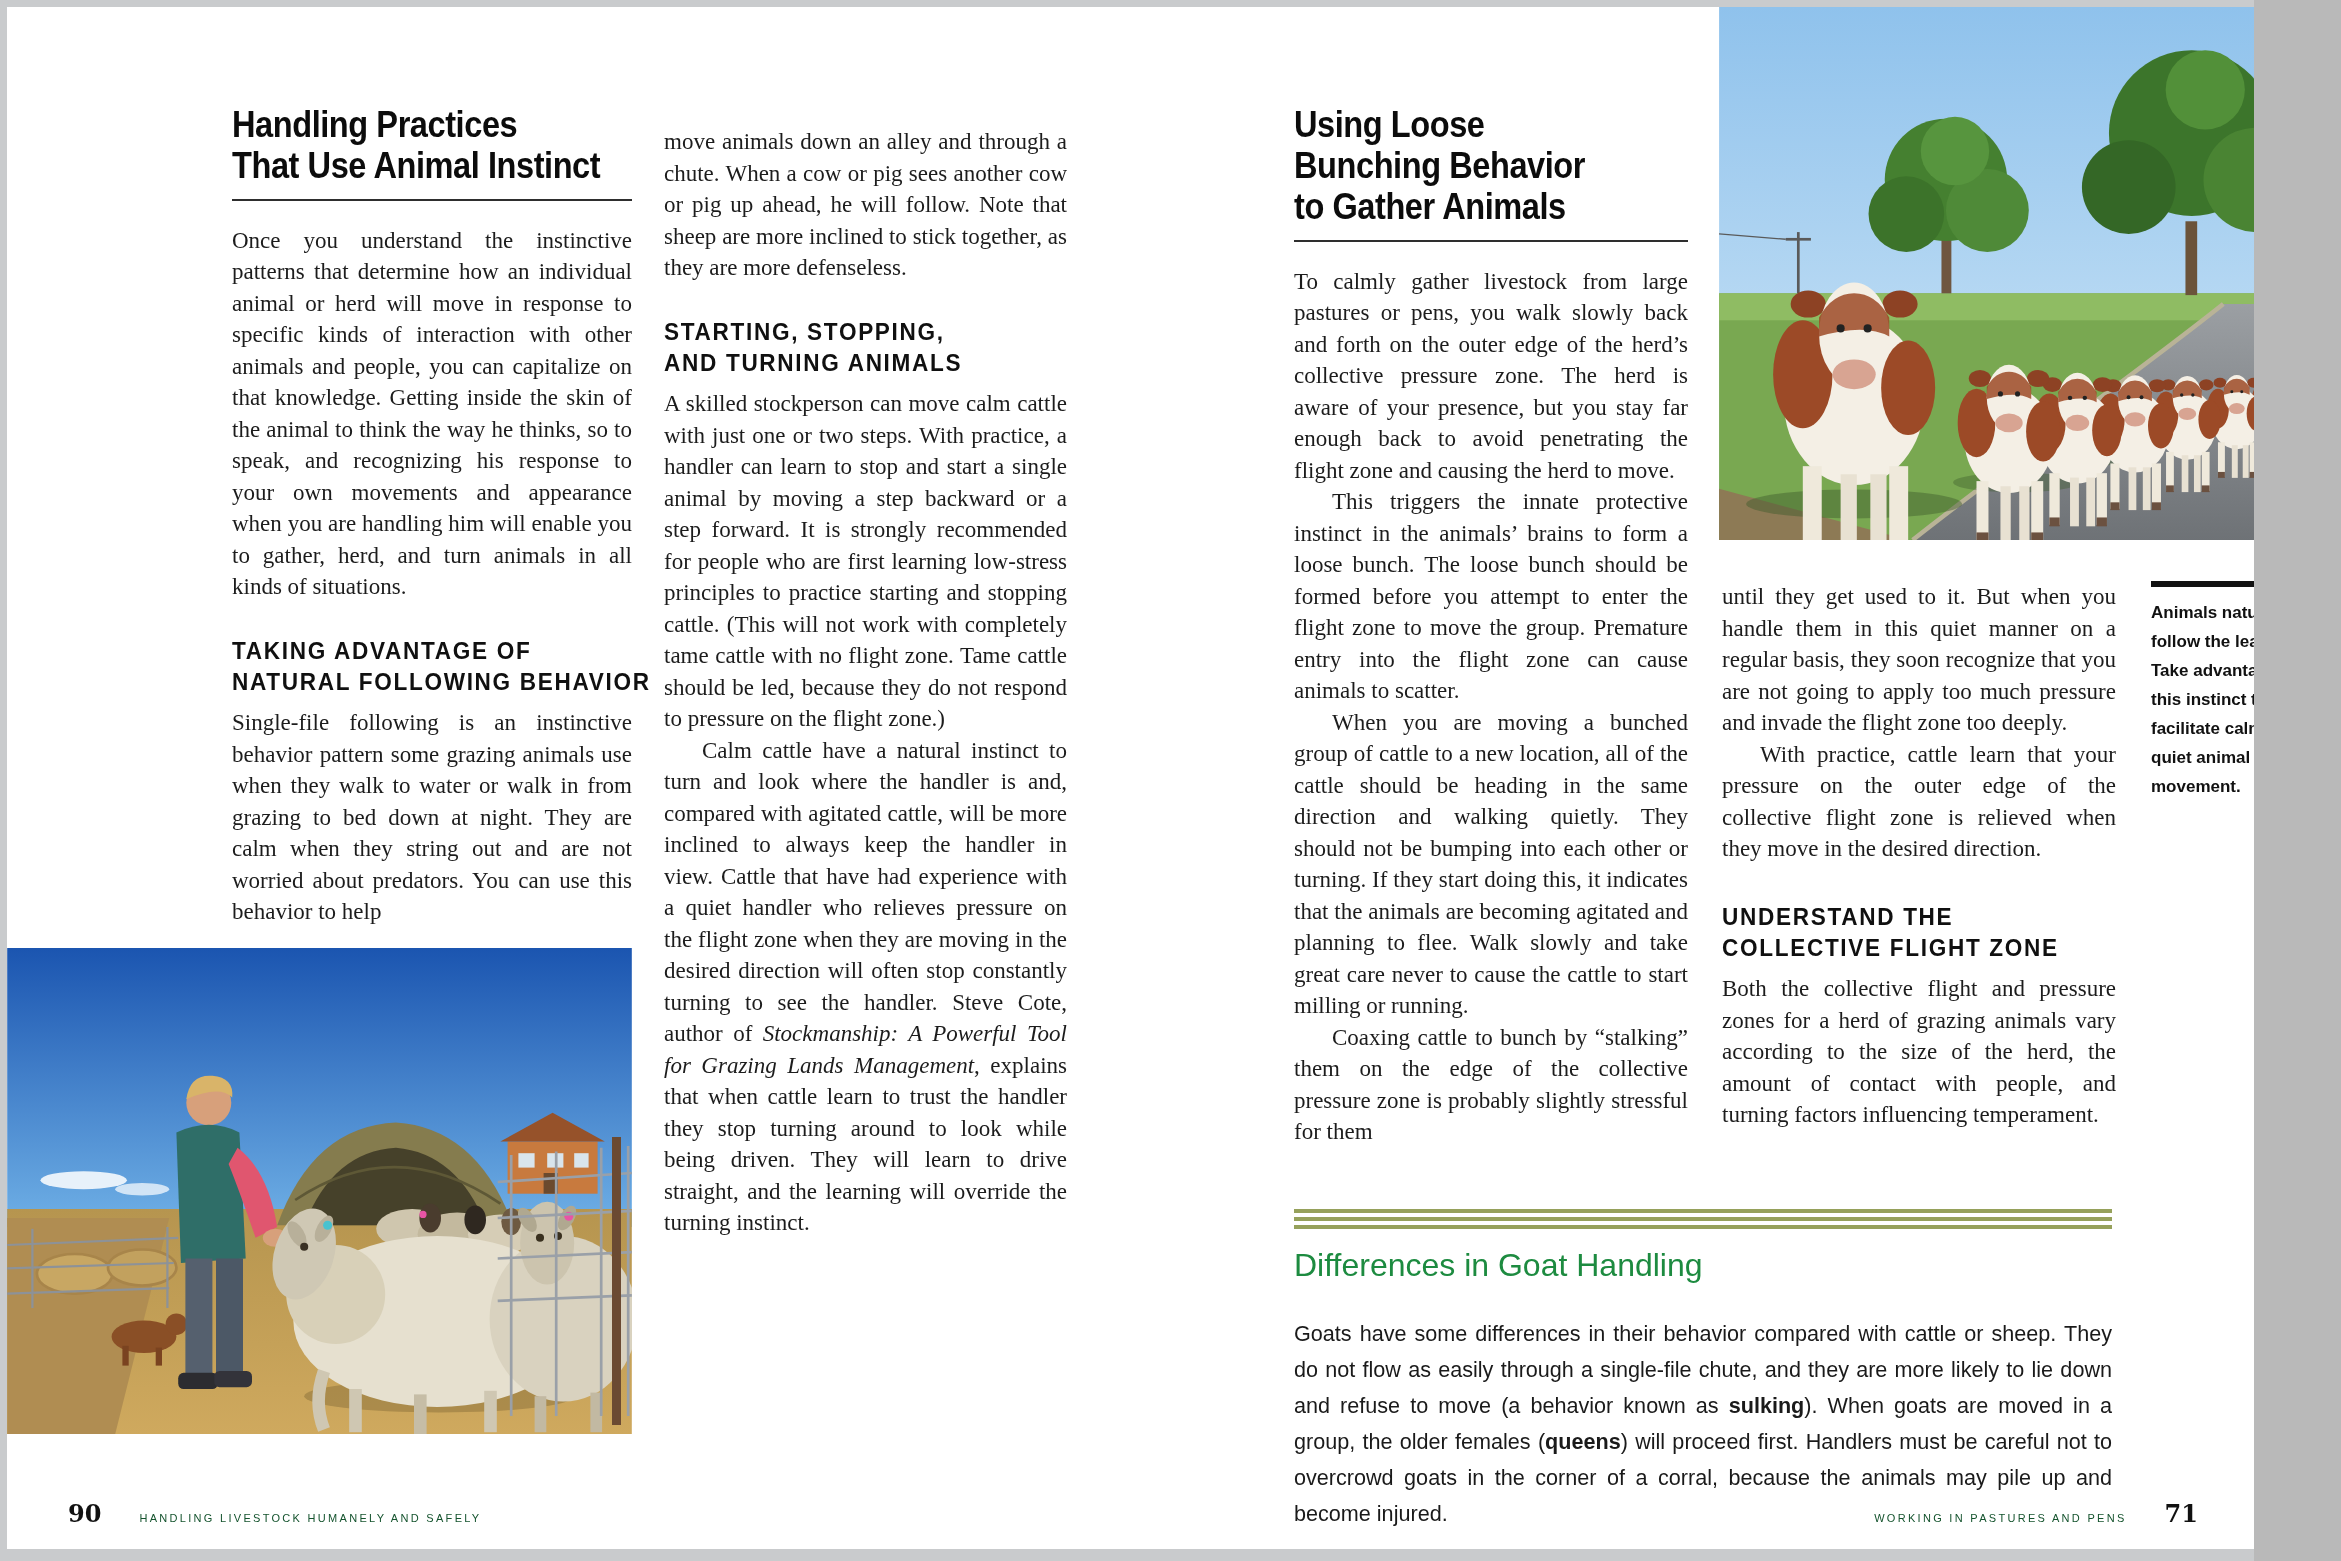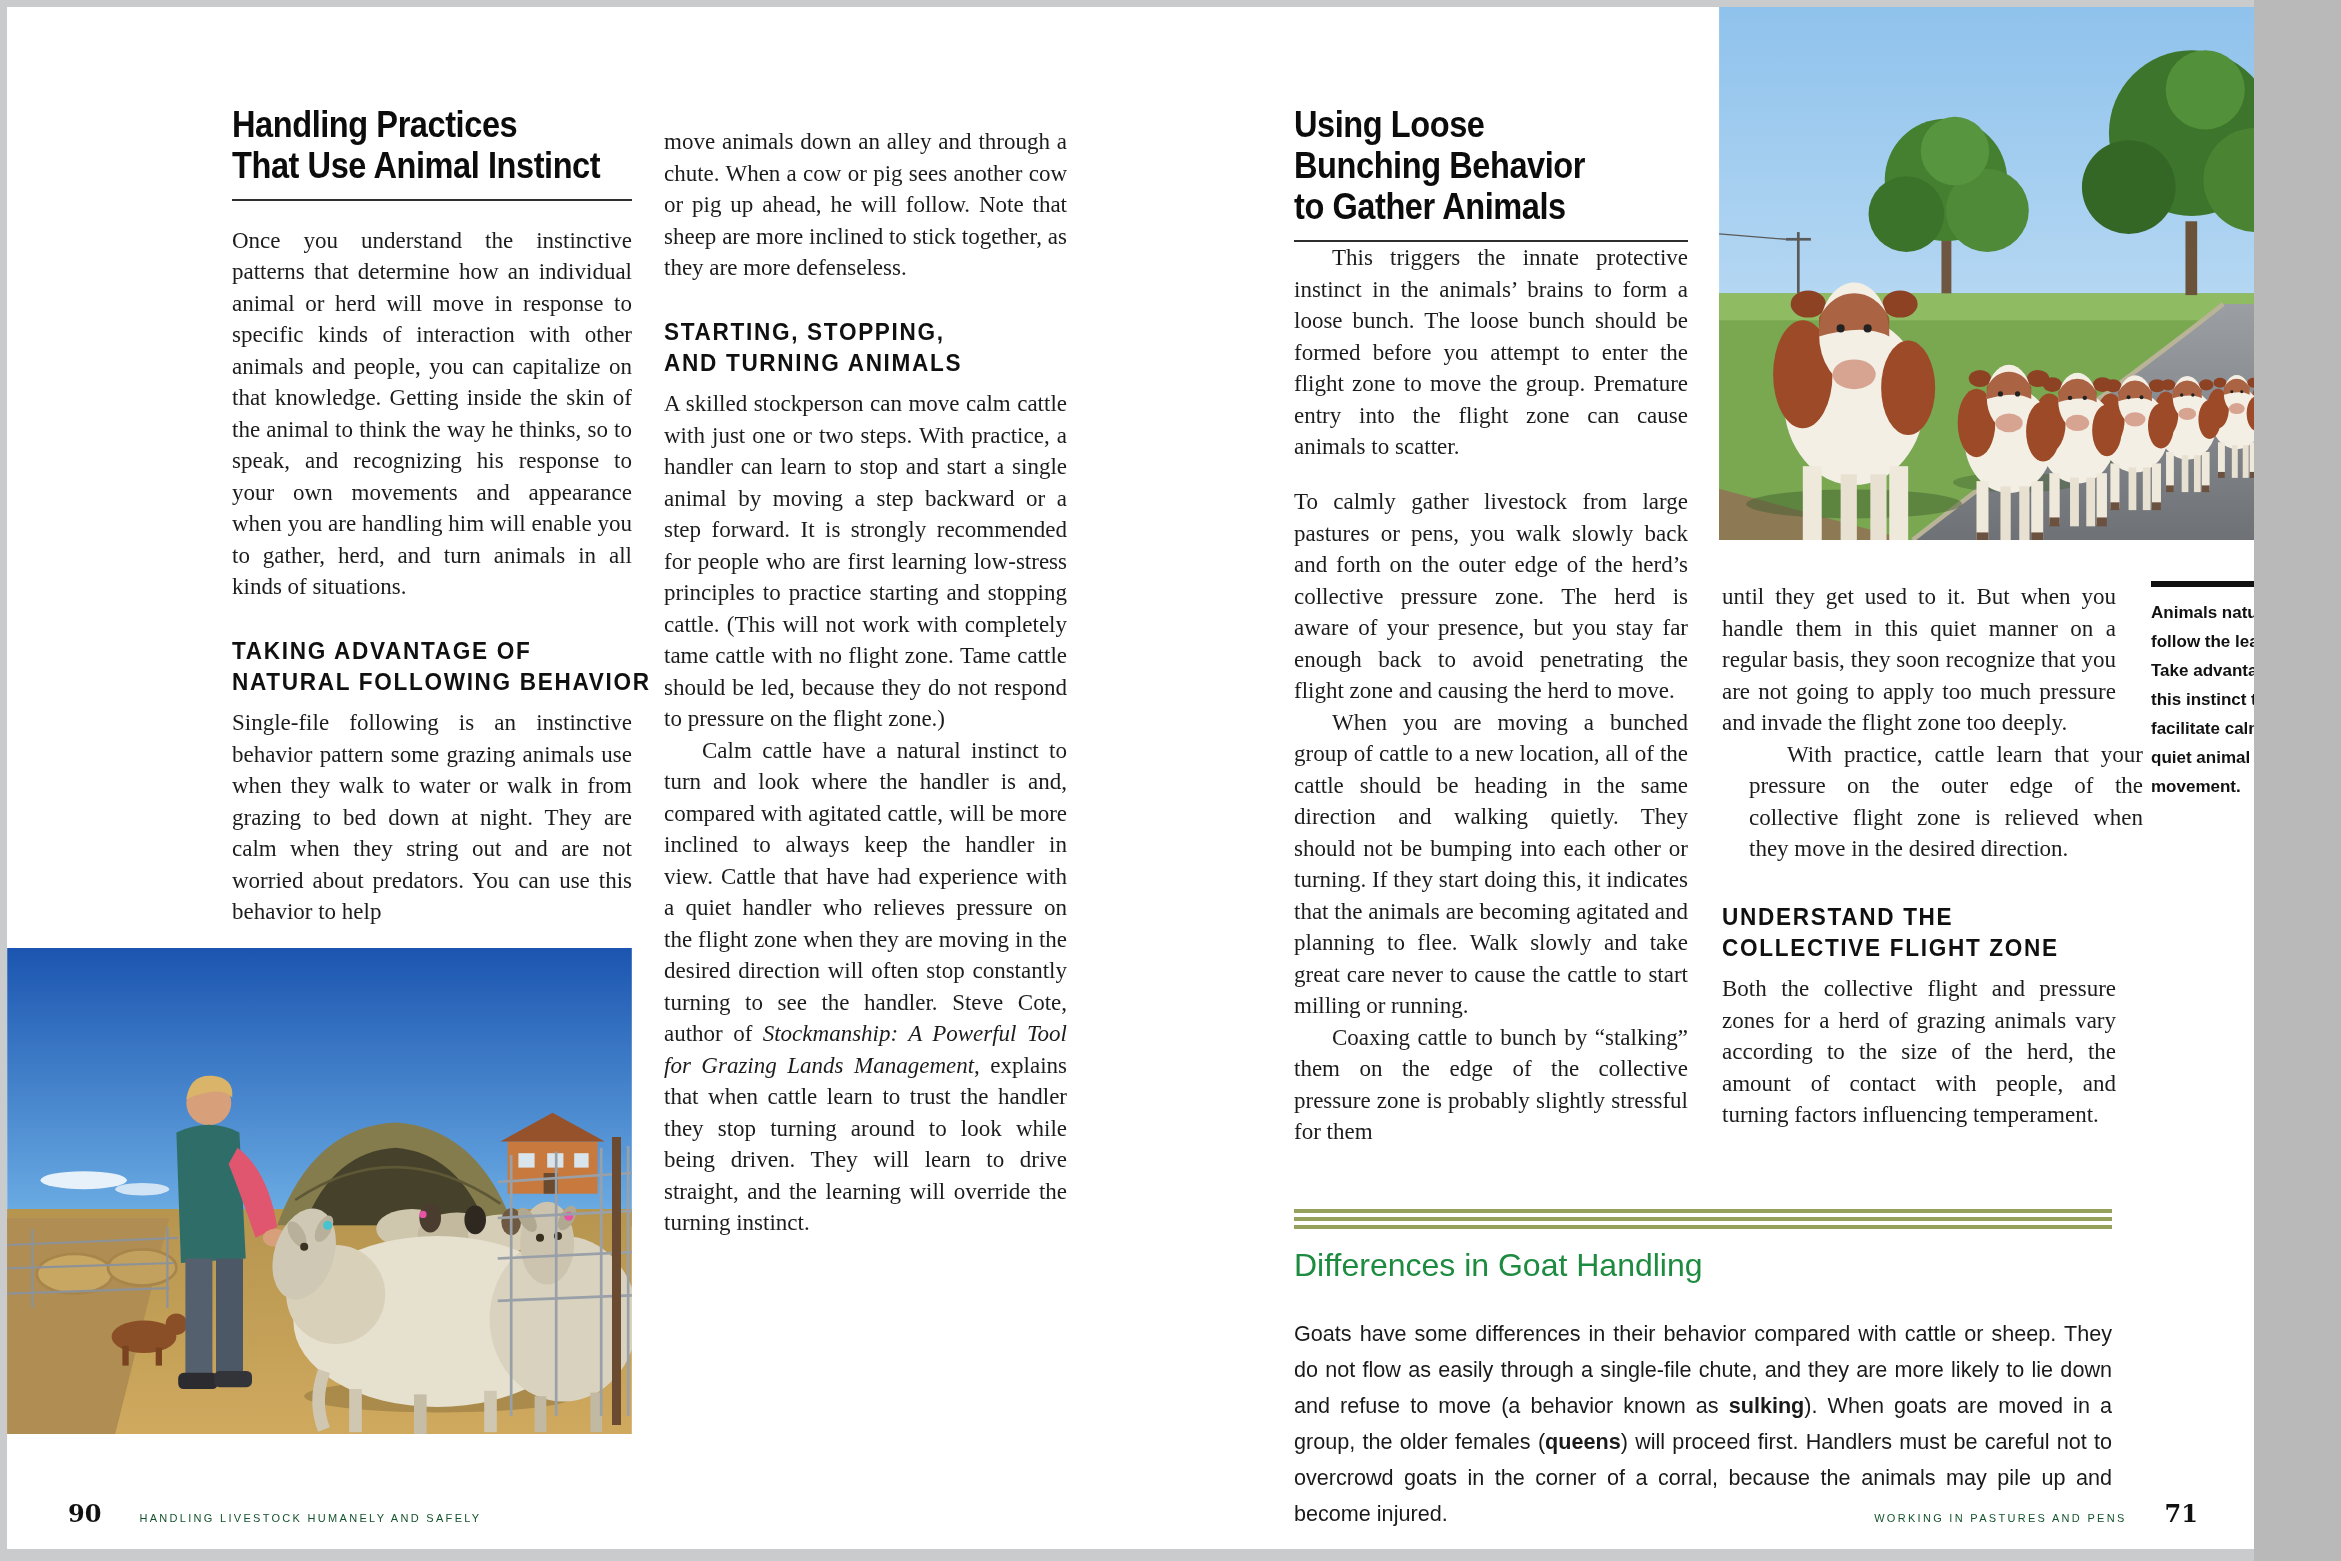--- a/index.html
+++ b/index.html
@@ -256,29 +256,29 @@
     </svg>
   </div>
 
   <div class="abs" style="left:1294px;top:104px;width:414px;">
     <div class="chapter-h">
       <span>Using Loose</span>
       <span>Bunching Behavior</span>
       <span>to Gather Animals</span>
     </div>
     <div class="h-rule" style="width:394px;"></div>
+    <div class="serif-body mt26" style="width:394px;">To calmly gather livestock from large pastures or pens, you walk slowly back and forth on the outer edge of the herd’s collective pressure zone. The herd is aware of your presence, but you stay far enough back to avoid penetrating the flight zone and causing the herd to move.</div>
     <div class="serif-body p-indent" style="width:394px;">This triggers the innate protective instinct in the animals’ brains to form a loose bunch. The loose bunch should be formed before you attempt to enter the flight zone to move the group. Premature entry into the flight zone can cause animals to scatter.</div>
-    <div class="serif-body mt26" style="width:394px;">To calmly gather livestock from large pastures or pens, you walk slowly back and forth on the outer edge of the herd’s collective pressure zone. The herd is aware of your presence, but you stay far enough back to avoid penetrating the flight zone and causing the herd to move.</div>
     <div class="serif-body p-indent" style="width:394px;">When you are moving a bunched group of cattle to a new location, all of the cattle should be heading in the same direction and walking quietly. They should not be bumping into each other or turning. If they start doing this, it indicates that the animals are becoming agitated and planning to flee. Walk slowly and take great care never to cause the cattle to start milling or running.</div>
     <div class="serif-body p-indent" style="width:394px;">Coaxing cattle to bunch by “stalking” them on the edge of the collective pressure zone is probably slightly stressful for them</div>
   </div>
 
   <div class="abs" style="left:1722px;top:581px;width:401px;">
     <div class="serif-body" style="width:394px;">until they get used to it. But when you handle them in this quiet manner on a regular basis, they soon recognize that you are not going to apply too much pressure and invade the flight zone too deeply.</div>
-    <div class="serif-body p-indent" style="width:394px;margin-left:27px;">With practice, cattle learn that your pressure on the outer edge of the collective flight zone is relieved when they move in the desired direction.</div>
+    <div class="serif-body p-indent" style="width:394px;">With practice, cattle learn that your pressure on the outer edge of the collective flight zone is relieved when they move in the desired direction.</div>
     <div class="subhead mt40">
       <span>UNDERSTAND THE</span>
       <span>COLLECTIVE FLIGHT ZONE</span>
     </div>
     <div class="serif-body mt12" style="width:394px;">Both the collective flight and pressure zones for a herd of grazing animals vary according to the size of the herd, the amount of contact with people, and turning factors influencing temperament.</div>
   </div>
 
   <div class="abs" style="left:2151px;top:581px;width:159px;">
     <div class="sidebar-rule"></div>
     <div class="sidebar-cap">Animals naturally follow the leader. Take advantage of this instinct to facilitate calm, quiet animal movement.</div>

